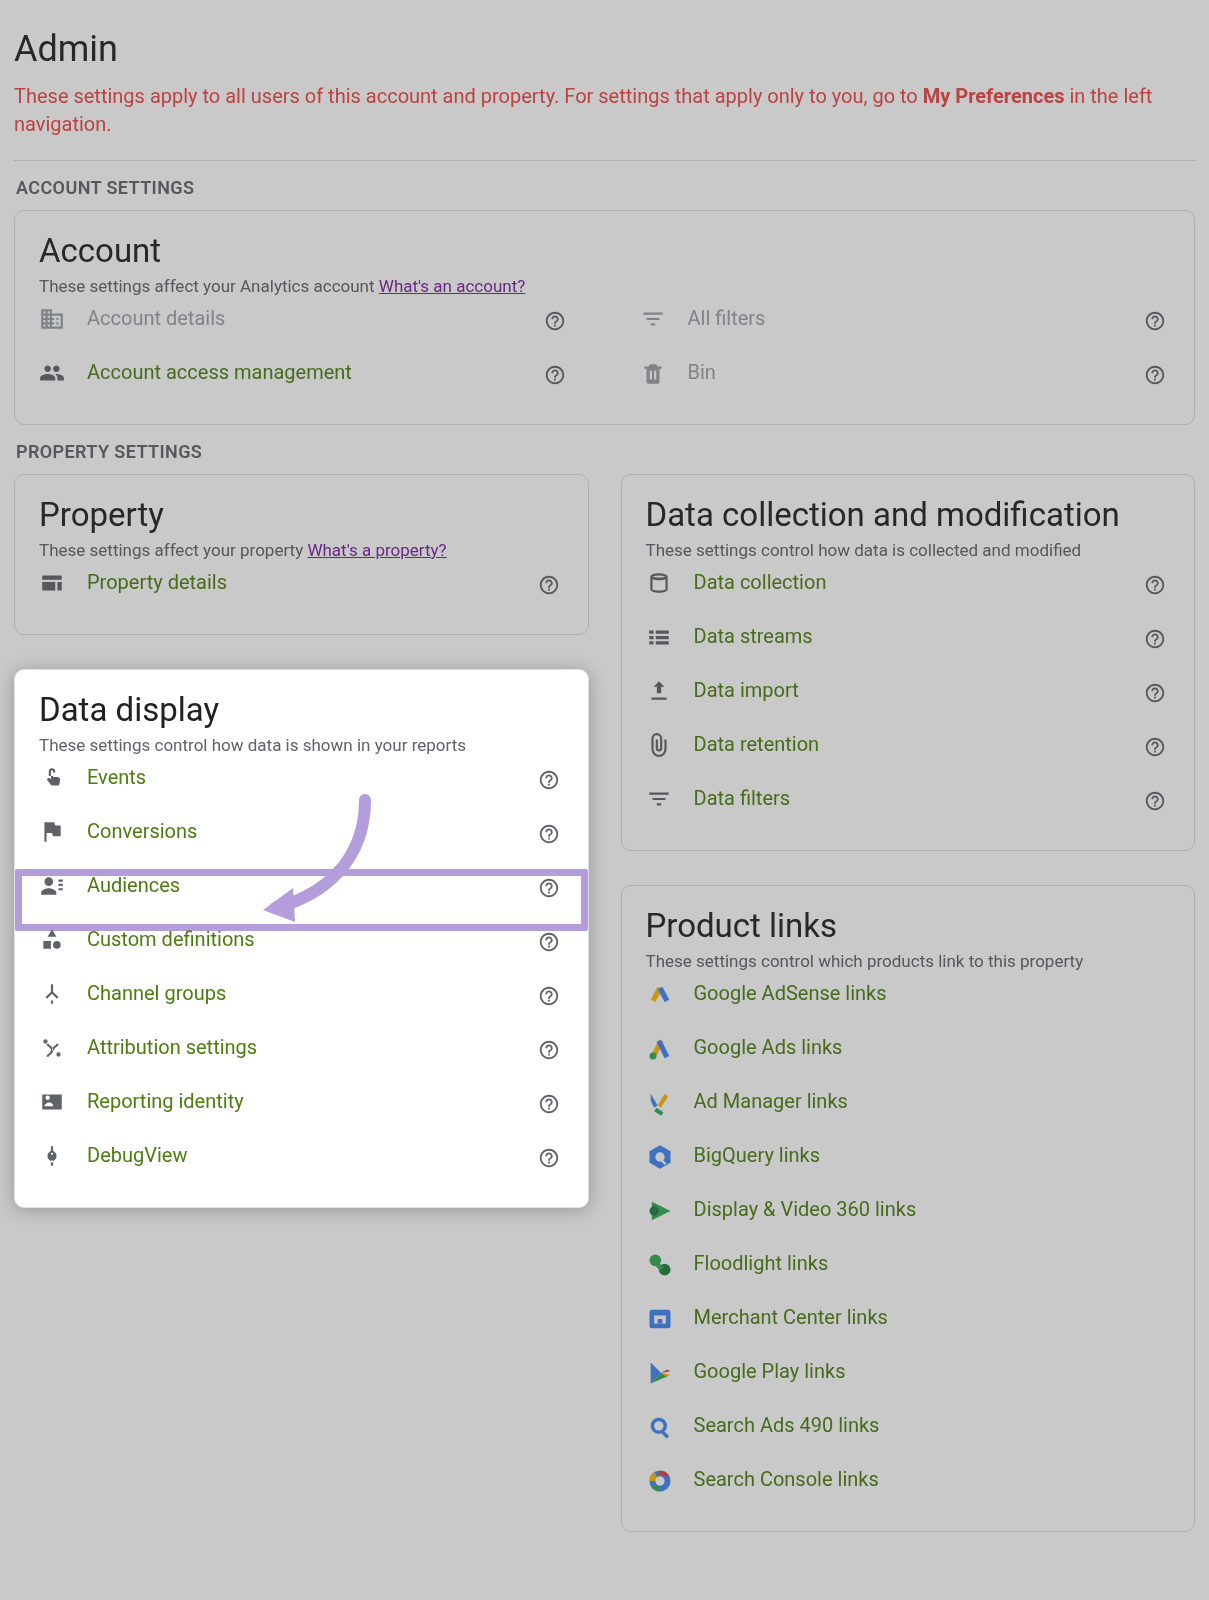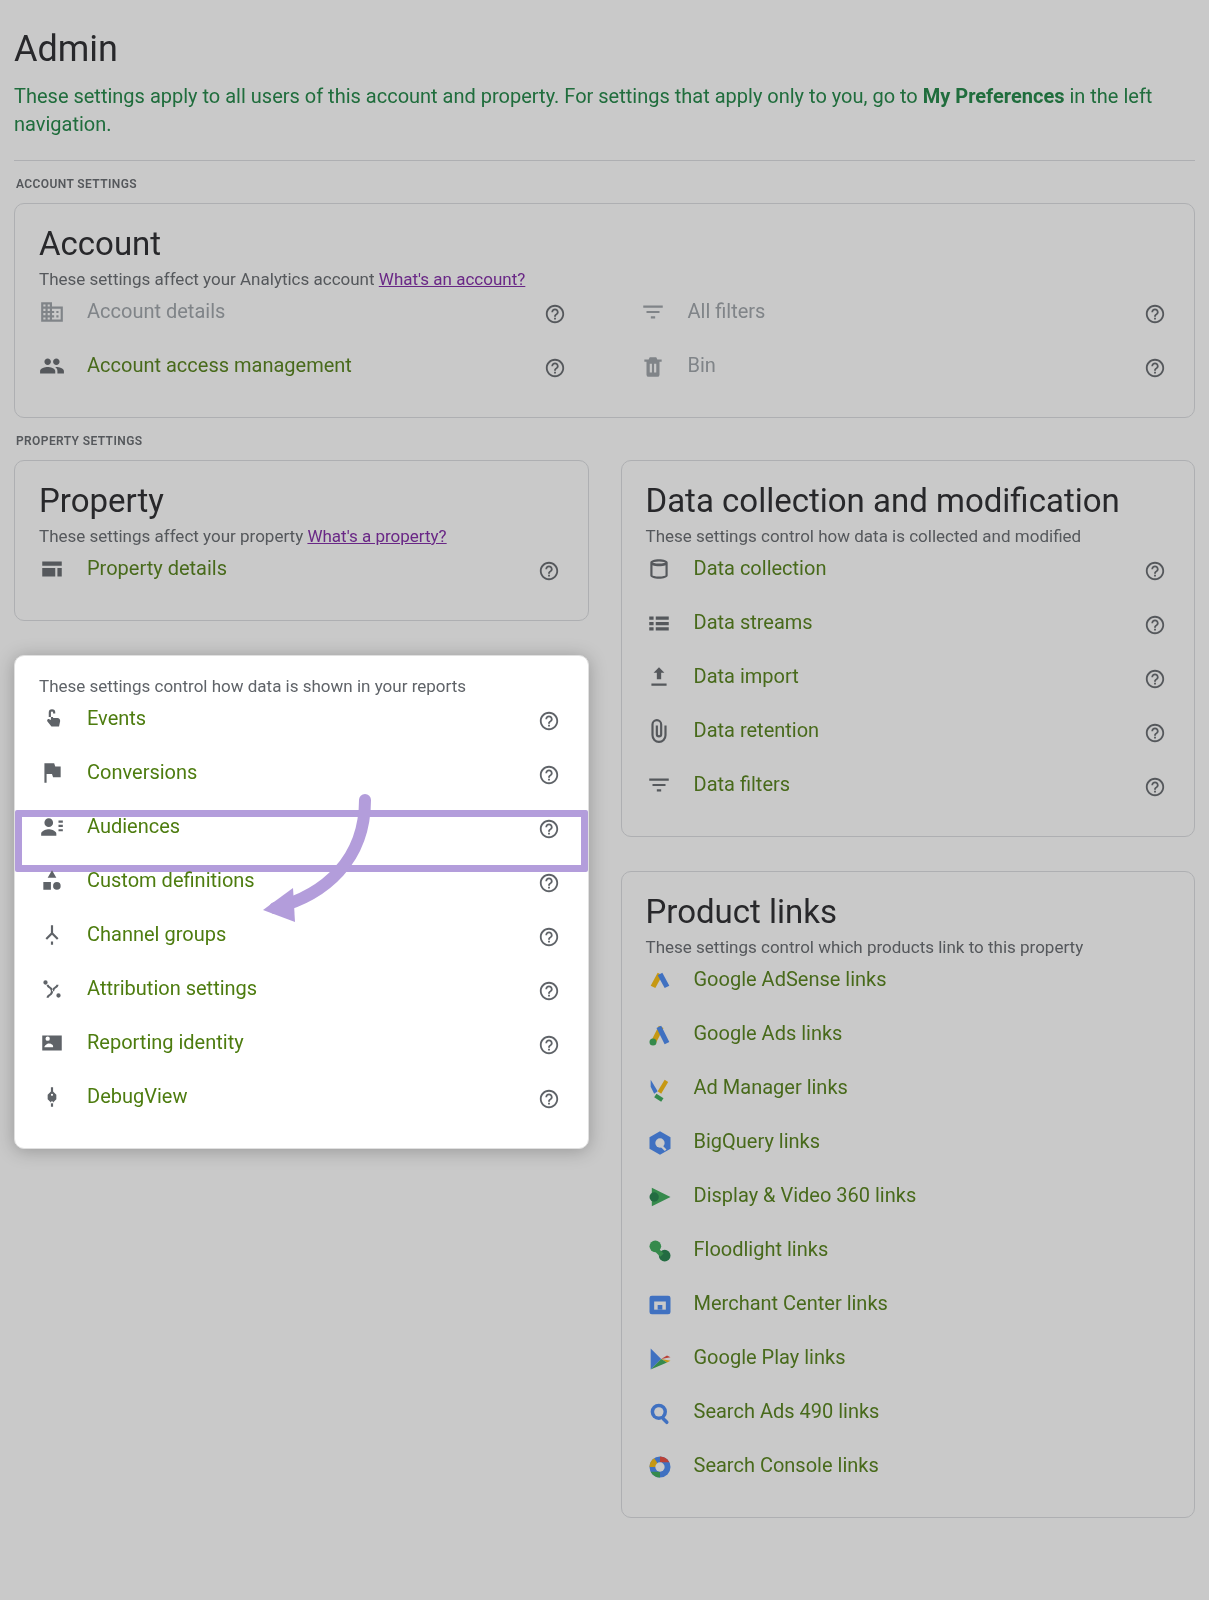--- a/index.html
+++ b/index.html
@@ -4,25 +4,25 @@
 <style>
   * { box-sizing: border-box; margin: 0; padding: 0; }
   html, body { font-family: "Google Sans", Roboto, Arial, sans-serif; background: #fff; }
   body { width: 1209px; height: 1600px; position: relative; overflow: hidden; }
 
   
   .dimmer { position: absolute; inset: 0; background: rgba(60,60,60,0.28); z-index: 50; pointer-events: none; }
 
   .page { padding: 8px 14px 0 14px; }
   .page-title { font-size: 36px; font-weight: 400; color: #202124; margin: 20px 0 12px 0; }
-  .page-desc { font-size: 20px; color: #15803d; line-height: 1.4; margin-bottom: 22px; }
+  .page-desc { font-size: 20px; color: #ef4444; line-height: 1.4; margin-bottom: 22px; }
   .page-desc b { font-weight: 700; }
   hr.rule { border: none; border-top: 1px solid #dadce0; margin: 0 0 10px 0; }
 
-  .section-label { font-size: 12px; font-weight: 600; letter-spacing: .4px; color: #5f6368; margin: 16px 0 12px 2px; }
+  .section-label { font-size: 18px; font-weight: 600; letter-spacing: .4px; color: #5f6368; margin: 16px 0 12px 2px; }
 
   .card { background: #fff; border: 1px solid #dadce0; border-radius: 10px; padding: 20px 24px 10px 24px; }
   .card.elevated { position: relative; z-index: 100; box-shadow: 0 2px 18px rgba(0,0,0,.25); border-color: #e0e0e0; }
   .card-title { font-size: 33px; font-weight: 400; color: #202124; margin-bottom: 6px; }
   .card-sub  { font-size: 17px; color: #5f6368; margin-bottom: 10px; }
   .card-sub a { color: #7b1fa2; text-decoration: underline; }
 
   .grid-2 { display: grid; grid-template-columns: 1fr 1fr; gap: 32px; }
   .col { display: flex; flex-direction: column; gap: 34px; }
 
@@ -259,20 +259,21 @@
     <span class="help">
                 <svg viewBox="0 0 24 24">
                   <use href="#i-help"></use>
                 </svg>
               </span>
   </div>
           </div>
       </div>
 
       <div class="card elevated" id="dd-card">
+        <div class="card-title">Data display</div>
         <div class="card-sub">These settings control how data is shown in your reports</div>
         <div id="dd-rows">
             <div class="row">
     <span class="icon">
                 <svg viewBox="0 0 24 24">
                   <use href="#i-touch"></use>
                 </svg>
               </span>
     <span class="label">Events</span>
     <span class="help">

